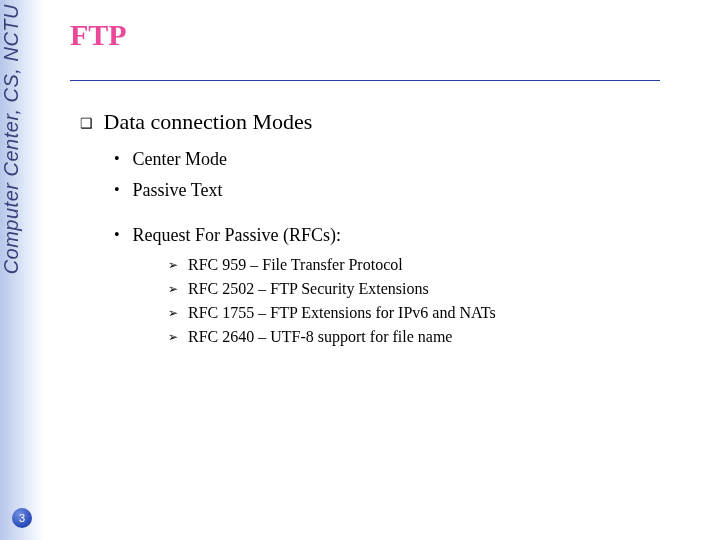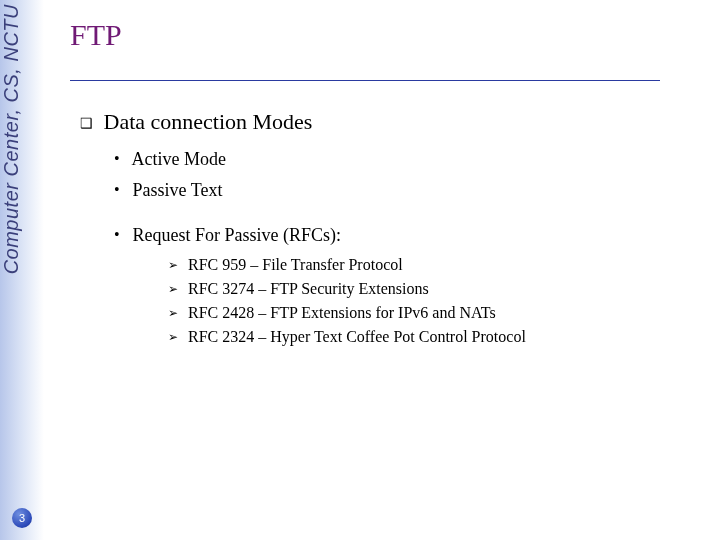--- a/index.html
+++ b/index.html
@@ -43,23 +43,23 @@
     line-height: 20px;
     text-align: center;
   }
 
   .content {
     position: absolute;
     left: 70px; top: 18px;
     right: 20px;
   }
   .title {
-    color: #701a75;
+    color: #ec4899;
     font-size: 30px;
-    font-weight: 400;
+    font-weight: 700;
     margin-bottom: 28px;
   }
   .hr {
     border: none;
     border-top: 1.5px solid #2a3aa0;
     margin-bottom: 28px;
     width: 590px;
   }
 
   .level1 { margin-left: 10px; font-size: 22px; margin-bottom: 14px; margin-top: 8px; }
@@ -87,43 +87,43 @@
   <div class="title">FTP</div>
   <hr class="hr">
 
   <div class="level1">
     <span class="marker square">❑</span>
     <span>Data connection Modes</span>
   </div>
 
   <div class="level2">
     <span class="marker bullet">•</span>
-    <span>Active Mode</span>
+    <span>Center Mode</span>
   </div>
   <div class="level2">
     <span class="marker bullet">•</span>
     <span>Passive Text</span>
   </div>
 
   <div class="gap"></div>
 
   <div class="level2">
     <span class="marker bullet">•</span>
     <span>Request For Passive (RFCs):</span>
   </div>
 
   <div class="level3">
     <span class="marker arrow">➢</span>
     <span>RFC 959 – File Transfer Protocol</span>
   </div>
   <div class="level3">
     <span class="marker arrow">➢</span>
-    <span>RFC 3274 – FTP Security Extensions</span>
+    <span>RFC 2502 – FTP Security Extensions</span>
   </div>
   <div class="level3">
     <span class="marker arrow">➢</span>
-    <span>RFC 2428 – FTP Extensions for IPv6 and NATs</span>
+    <span>RFC 1755 – FTP Extensions for IPv6 and NATs</span>
   </div>
   <div class="level3">
     <span class="marker arrow">➢</span>
-    <span>RFC 2324 – Hyper Text Coffee Pot Control Protocol</span>
+    <span>RFC 2640 – UTF-8 support for file name</span>
   </div>
 </div>
 
 </body></html>

